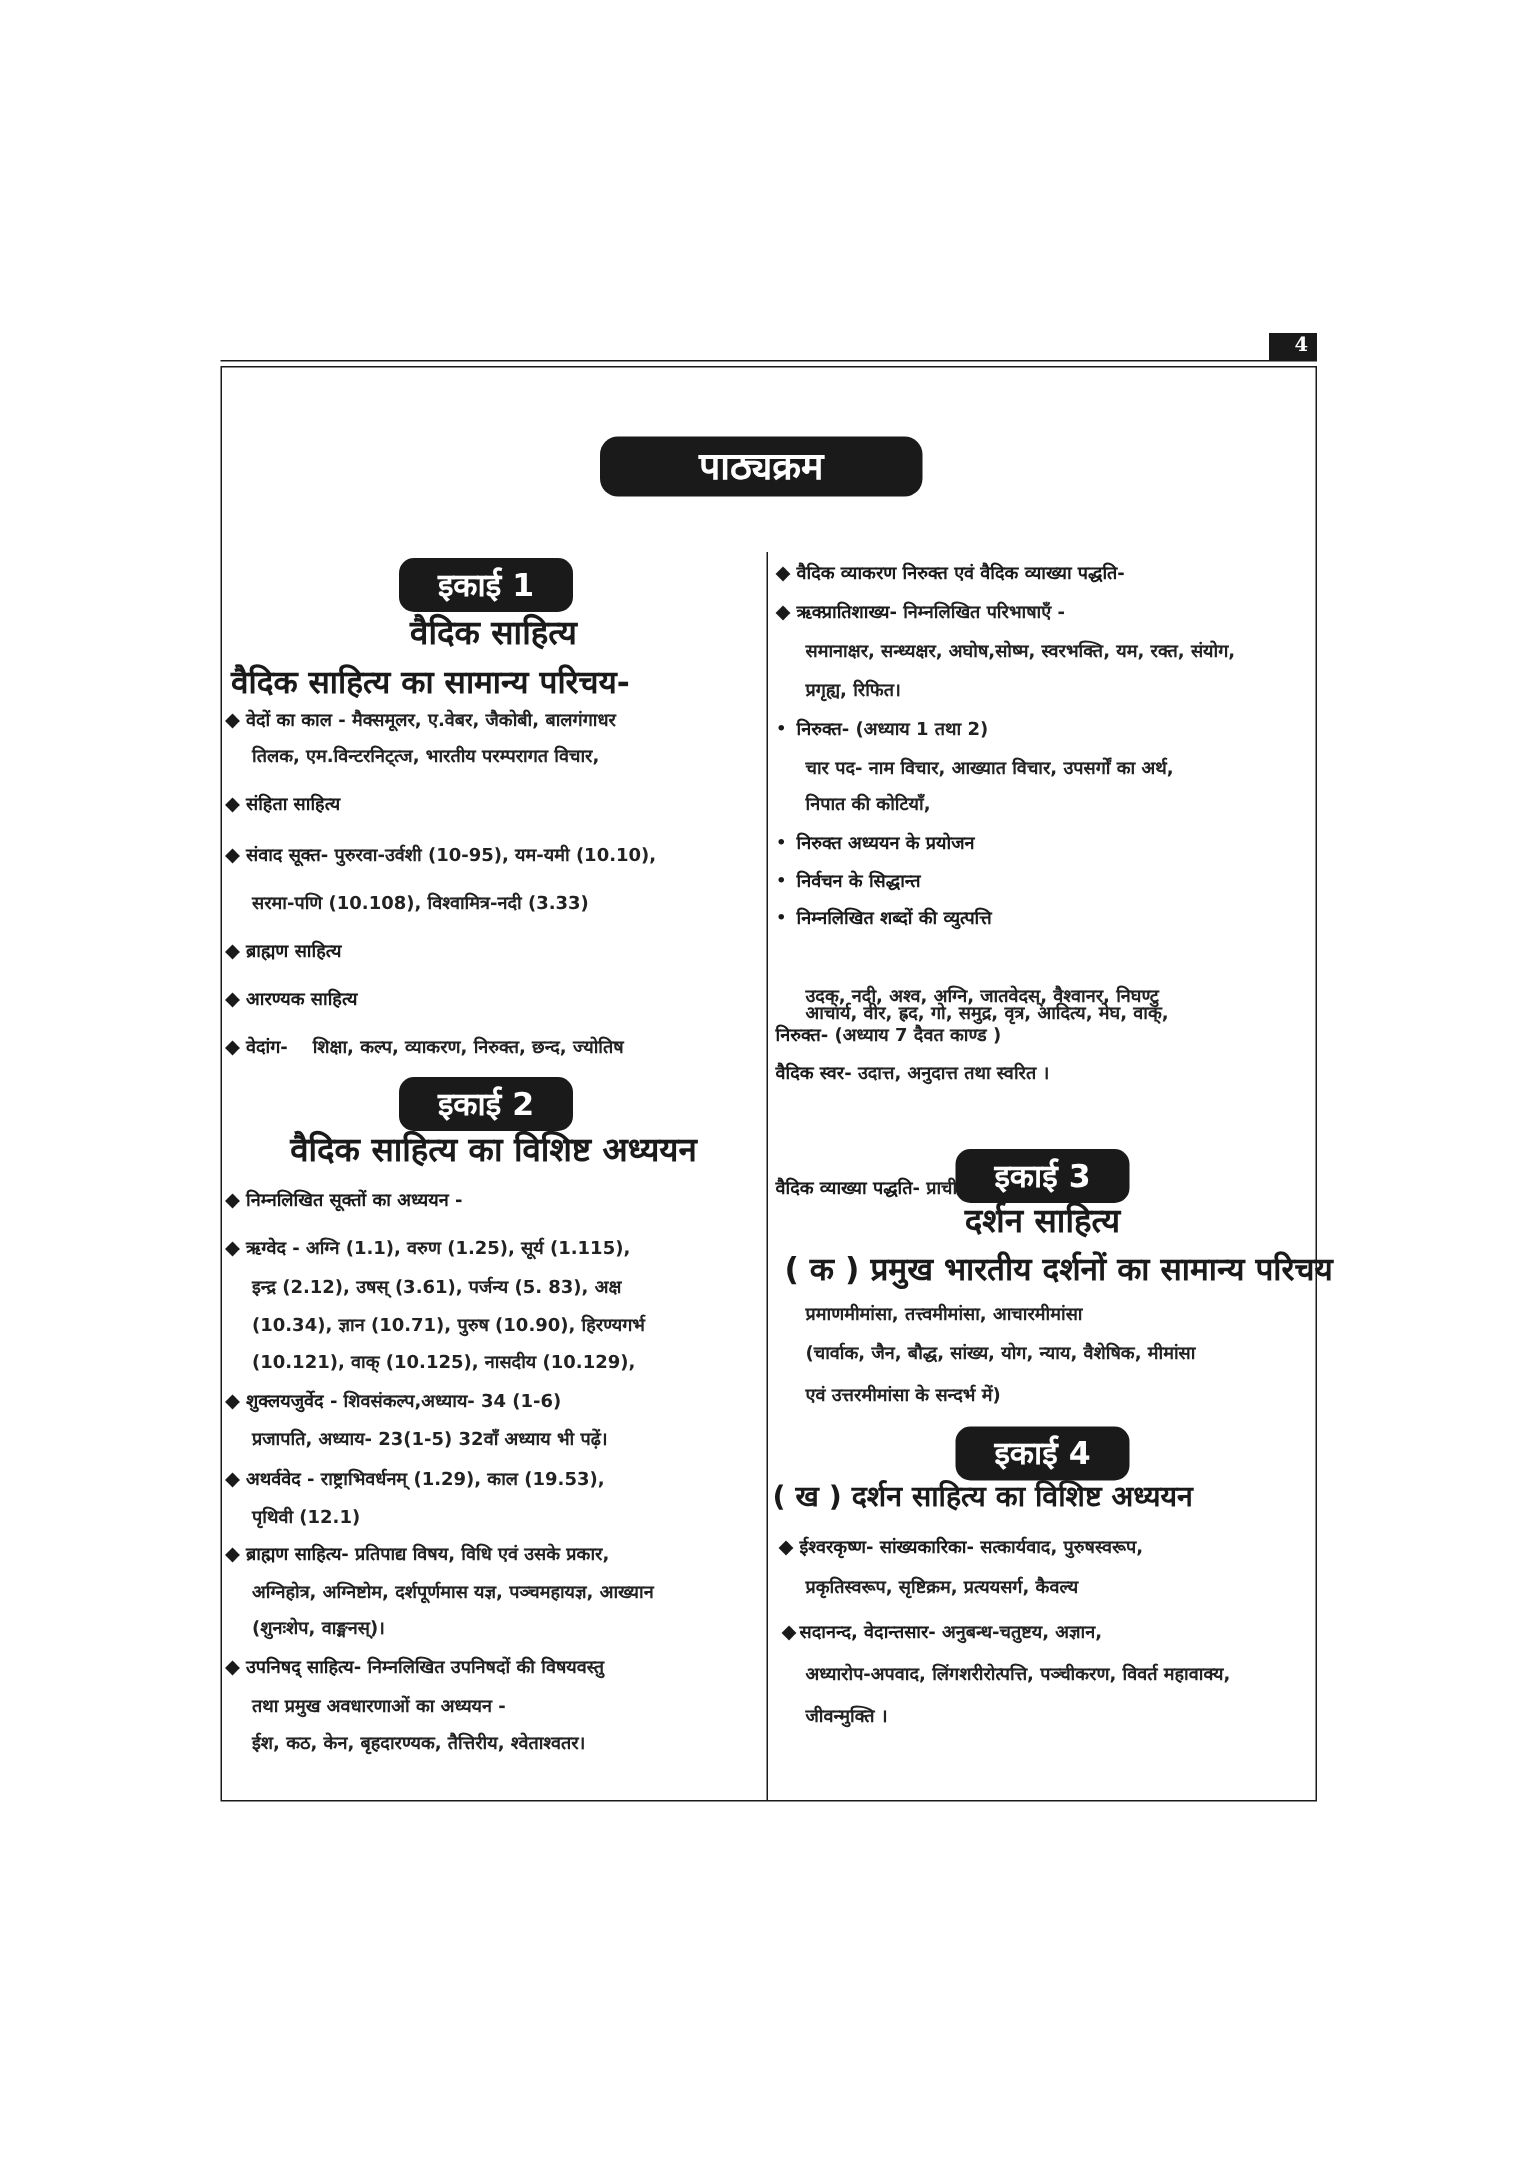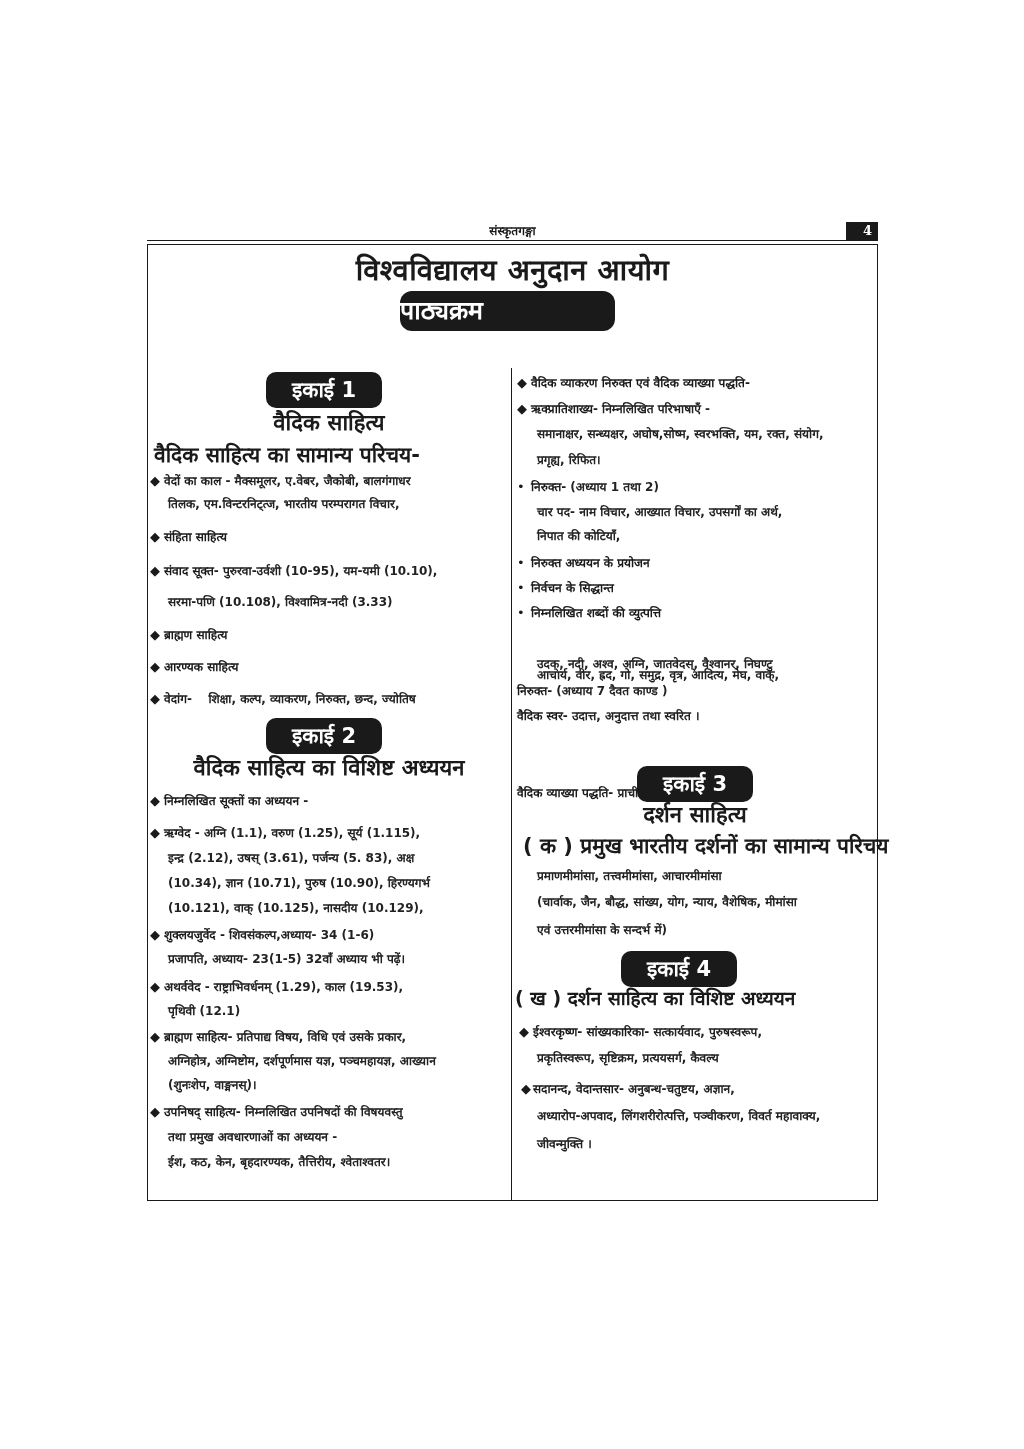--- a/index.html
+++ b/index.html
@@ -15,21 +15,21 @@
   .head-rule { position: absolute; left: 147px; top: 240px; width: 731px; height: 0;
                border-top: 1px solid #1a1a1a; }
 
   .frame { position: absolute; left: 147px; top: 244px; width: 731px; height: 957px;
            border: 1.5px solid #1a1a1a; box-sizing: border-box; }
   .col-divider { position: absolute; left: 363px; top: 123px; bottom: 0; border-left: 1.5px solid #1a1a1a; }
 
   .main-title { position: absolute; left: 0; right: 0; top: 4px; text-align: center;
                 font-size: 29px; font-weight: bold; letter-spacing: 0.5px; }
   .pill-main { position: absolute; left: 252px; top: 46px; width: 215px; height: 40px;
-               background: #1a1a1a; color: #fff; border-radius: 12px; text-align: left;
+               background: #1a1a1a; color: #fff; border-radius: 12px; text-align: center;
                font-size: 25px; font-weight: bold; line-height: 40px; }
   .subject { position: absolute; left: 0; right: 0; top: 91px; text-align: center;
              font-size: 19px; font-weight: bold; }
 
   .col { position: absolute; top: 123px; }
   .col-left { left: 0; width: 362px; }
   .col-right { left: 365px; width: 364px; }
 
   .pill { display: block; margin: 0 auto; background: #1a1a1a; color: #fff; border-radius: 10px;
           text-align: center; font-weight: bold; font-size: 21px; height: 36px; line-height: 36px; width: 116px; }
@@ -38,27 +38,25 @@
   .line { position: absolute; font-size: 13px; line-height: 17px; white-space: nowrap; }
   .b { font-weight: bold; font-size: 12px; }
   .bh { font-weight: bold; font-size: 21px; }
   .n { font-size: 12px; color: #222; font-weight: bold; }
   .bullet { display: inline-block; width: 14px; font-size: 13px; }
 </style>
 </head>
 <body>
 
 <div class="running-head">
-  <div class="running-title">संस्कृतगङ्गा</div>
   <div class="page-num">4</div>
 </div>
 <div class="head-rule"></div>
 
 <div class="frame">
-  <div class="main-title">विश्वविद्यालय अनुदान आयोग</div>
   <div class="pill-main">पाठ्यक्रम</div>
   <div class="col-divider"></div>
 
   <div class="col col-left">
     <div style="position:absolute;left:118px;top:4px;">
       <span class="pill">इकाई 1</span>
     </div>
     <div class="unit-title" style="position:absolute;left:0;right:0;top:40px;">वैदिक साहित्य</div>
 
     <div class="line bh" style="left:6px;top:79px;">वैदिक साहित्य का सामान्य परिचय-</div>
@@ -166,21 +164,21 @@
 
     <div style="position:absolute;left:124px;top:398px;">
       <span class="pill">इकाई 3</span>
     </div>
     <div class="unit-title" style="position:absolute;left:0;right:0;top:432px;">दर्शन साहित्य</div>
     <div class="line bh" style="left:10px;top:470px;">( क ) प्रमुख भारतीय दर्शनों का सामान्य परिचय</div>
     <div class="line n" style="left:24px;top:500px;">प्रमाणमीमांसा, तत्त्वमीमांसा, आचारमीमांसा</div>
     <div class="line n" style="left:24px;top:526px;">(चार्वाक, जैन, बौद्ध, सांख्य, योग, न्याय, वैशेषिक, मीमांसा</div>
     <div class="line n" style="left:24px;top:554px;">एवं उत्तरमीमांसा के सन्दर्भ में)</div>
 
-    <div style="position:absolute;left:108px;top:583px;">
+    <div style="position:absolute;left:124px;top:583px;">
       <span class="pill">इकाई 4</span>
     </div>
     <div class="line bh" style="left:2px;top:622px;font-size:19px;">( ख ) दर्शन साहित्य का विशिष्ट अध्ययन</div>
 
     <div class="line" style="left:6px;top:655px;">
       <span class="bullet">◆</span><span class="b">ईश्वरकृष्ण- सांख्यकारिका-</span> <span class="n">सत्कार्यवाद, पुरुषस्वरूप,</span>
     </div>
     <div class="line n" style="left:24px;top:682px;">प्रकृतिस्वरूप, सृष्टिक्रम, प्रत्ययसर्ग, कैवल्य</div>
 
     <div class="line" style="left:6px;top:712px;text-align:center;">

